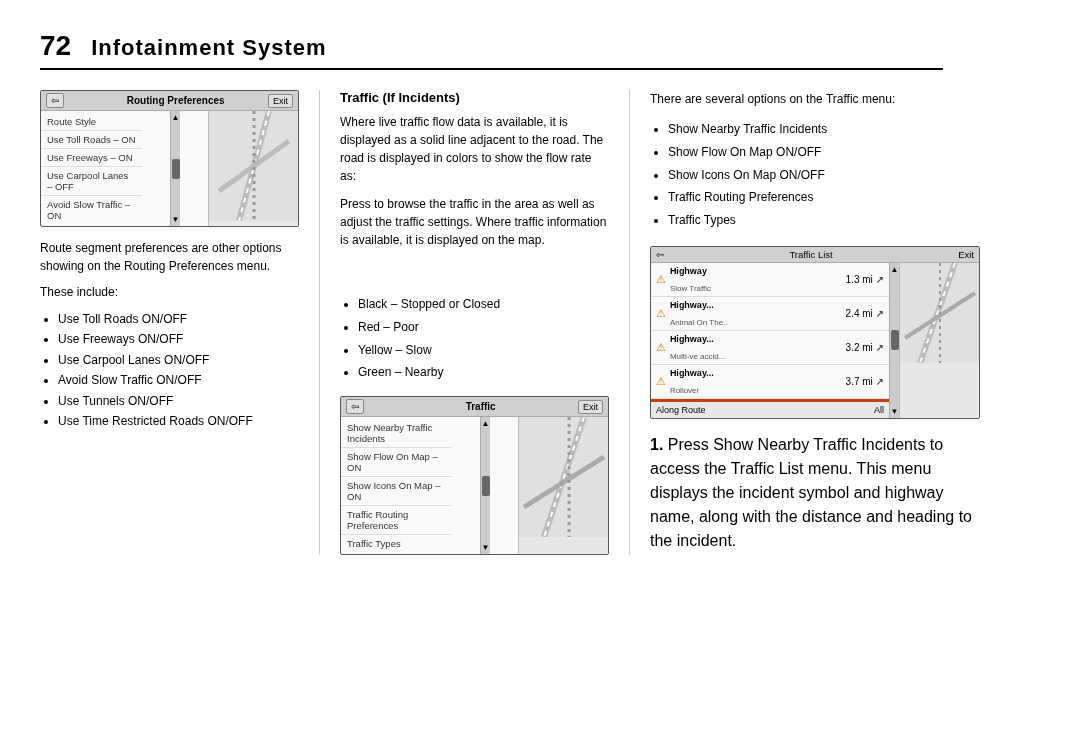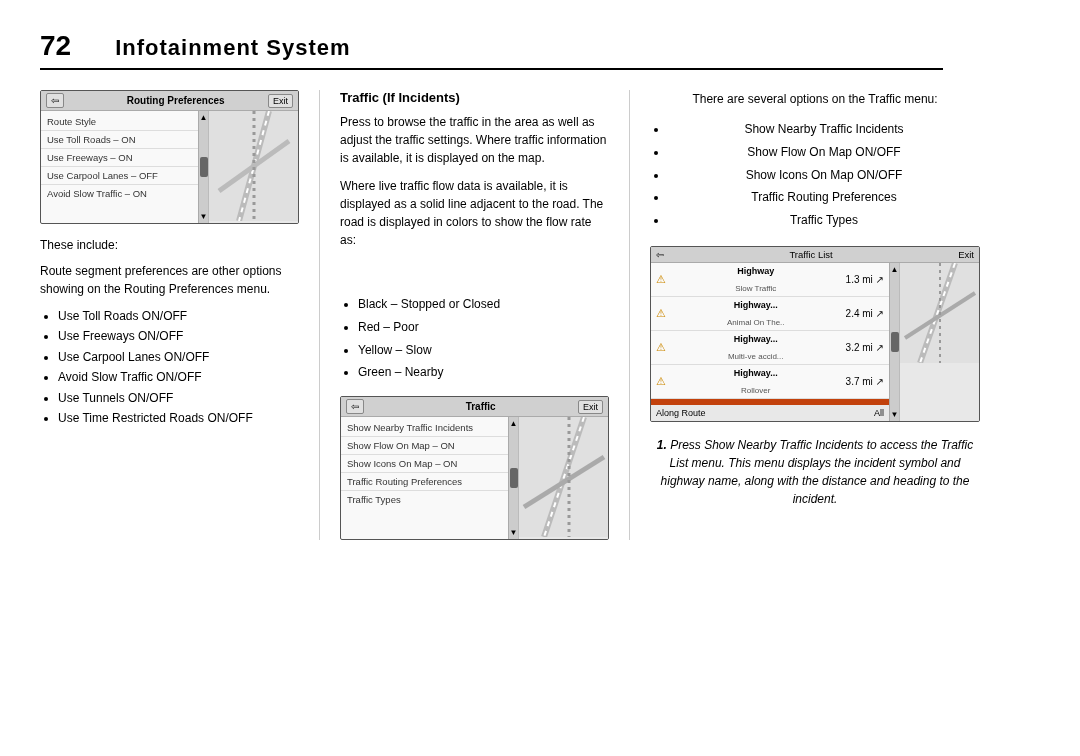--- a/index.html
+++ b/index.html
@@ -25,21 +25,20 @@
     }
     .header-number {
       font-size: 28px;
       font-weight: bold;
       margin-right: 20px;
     }
     .header-title {
       font-size: 22px;
       font-weight: bold;
       letter-spacing: 1px;
-      margin-left: 24px;
     }
     .content {
       display: flex;
       gap: 0;
     }
     .col-left {
       width: 280px;
       padding-right: 20px;
       border-right: 1px solid #ccc;
       flex-shrink: 0;
@@ -47,21 +46,20 @@
     .col-middle {
       width: 310px;
       padding: 0 20px;
       border-right: 1px solid #ccc;
       flex-shrink: 0;
     }
     .col-right {
       width: 350px;
       padding-left: 20px;
       flex-shrink: 0;
-      text-align: center;
     }
 
     
     .mock-screen {
       border: 1.5px solid #555;
       border-radius: 2px;
       margin-bottom: 12px;
       font-size: 10px;
       background: #f9f9f9;
       overflow: hidden;
@@ -88,20 +86,21 @@
     }
     .mock-screen-header .exit-btn {
       font-size: 9px;
       border: 1px solid #888;
       padding: 1px 4px;
       background: #e0e0e0;
       border-radius: 2px;
     }
     .mock-screen-body {
       display: flex;
+      gap: 28px;
     }
     .mock-screen-list {
       flex: 1;
       padding: 2px 0;
     }
     .mock-screen-list-item {
       padding: 3px 6px;
       border-bottom: 1px solid #ddd;
       font-size: 9.5px;
       color: #333;
@@ -233,26 +232,25 @@
       font-size: 10px;
       margin-left: 4px;
       white-space: nowrap;
     }
     .traffic-list-footer {
       display: flex;
       justify-content: space-between;
       padding: 3px 5px;
       font-size: 9px;
       background: #e8e8e8;
-      border-top: 6px solid #c2410c;
+      border-top: 3px solid #c2410c;
     }
     .numbered-item {
-      font-size: 12px;
+      font-size: 16px;
       line-height: 1.5;
-      font-style: italic;
     }
     .numbered-item .num {
       font-weight: bold;
     }
   </style>
 </head>
 <body>
 
 <div class="page">
 
@@ -291,36 +289,36 @@
 
               <line x1="60" y1="0" x2="30" y2="110" stroke="#bbb" stroke-width="6"></line>
               <line x1="60" y1="0" x2="30" y2="110" stroke="#fff" stroke-width="2" stroke-dasharray="5,5"></line>
               <line x1="80" y1="30" x2="10" y2="80" stroke="#bbb" stroke-width="5"></line>
               <line x1="45" y1="0" x2="45" y2="110" stroke="#999" stroke-width="3" stroke-dasharray="3,4"></line>
             </svg>
           </div>
         </div>
       </div>
 
+      <p class="left-body-text">Route segment preferences are other options showing on the Routing Preferences menu.</p>
       <p class="left-body-text">These include:</p>
-      <p class="left-body-text">Route segment preferences are other options showing on the Routing Preferences menu.</p>
       <ul class="bullet-list">
         <li>Use Toll Roads ON/OFF</li>
         <li>Use Freeways ON/OFF</li>
         <li>Use Carpool Lanes ON/OFF</li>
         <li>Avoid Slow Traffic ON/OFF</li>
         <li>Use Tunnels ON/OFF</li>
         <li>Use Time Restricted Roads ON/OFF</li>
       </ul>
     </div>
 
     <div class="col-middle">
       <p class="section-title">Traffic (If Incidents)</p>
+      <p class="body-text">Where live traffic flow data is available, it is displayed as a solid line adjacent to the road. The road is displayed in colors to show the flow rate as:</p>
       <p class="body-text">Press to browse the traffic in the area as well as adjust the traffic settings. Where traffic information is available, it is displayed on the map.</p>
-      <p class="body-text">Where live traffic flow data is available, it is displayed as a solid line adjacent to the road. The road is displayed in colors to show the flow rate as:</p>
 
       <ul class="bullet-list-middle">
         <li>Black – Stopped or Closed</li>
         <li>Red – Poor</li>
         <li>Yellow – Slow</li>
         <li>Green – Nearby</li>
       </ul>
 
       <div class="traffic-screen">
         <div class="mock-screen-header">

